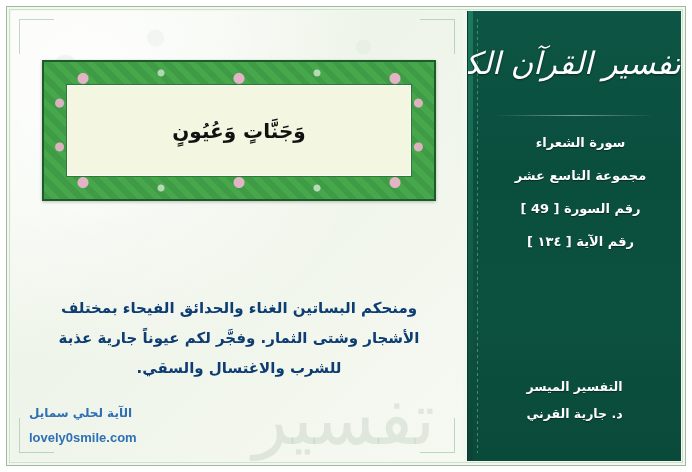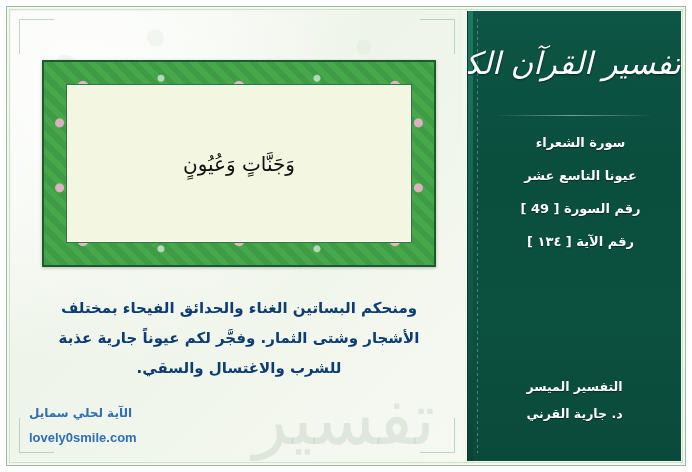--- a/index.html
+++ b/index.html
@@ -76,27 +76,28 @@
     white-space: nowrap;
     pointer-events: none;
     user-select: none;
   }
   
   .ayah-frame {
     position: absolute;
     left: 31px;
     top: 49px;
     width: 394px;
-    height: 207px;
+    height: 141px;
     box-sizing: border-box;
     border: 2px solid #1d5b2a;
     background:
       repeating-linear-gradient(45deg, #3f9b45 0 6px, #46a74b 6px 12px),
       #3f9b45;
     box-shadow: 0 1px 3px rgba(0,0,0,0.25);
+    font-weight: bold;
   }
   .ayah-frame .floral {
     position: absolute;
     inset: 0;
     background-image:
       radial-gradient(circle at 10% 12%, rgba(236,180,205,0.95) 0 5px, rgba(236,180,205,0) 6px),
       radial-gradient(circle at 30% 8%, rgba(255,255,255,0.6) 0 3px, rgba(255,255,255,0) 4px),
       radial-gradient(circle at 50% 12%, rgba(236,180,205,0.95) 0 5px, rgba(236,180,205,0) 6px),
       radial-gradient(circle at 70% 8%, rgba(255,255,255,0.6) 0 3px, rgba(255,255,255,0) 4px),
       radial-gradient(circle at 90% 12%, rgba(236,180,205,0.95) 0 5px, rgba(236,180,205,0) 6px),
@@ -298,21 +299,21 @@
 
   <div class="sidebar">
     <div class="stripe-left"></div>
     <div class="vertical-dashes"></div>
 
     <div class="brand-title">تفسير القرآن الكريم</div>
     <div class="brand-rule"></div>
 
     <div class="meta">
       <div class="row">سورة الشعراء</div>
-      <div class="row">عيونا التاسع عشر</div>
+      <div class="row">مجموعة التاسع عشر</div>
       <div class="row">رقم السورة [ 49 ]</div>
       <div class="row">رقم الآية [ ١٣٤ ]</div>
     </div>
 
     <div class="sidebar-footer">
       <div class="row">التفسير الميسر</div>
       <div class="row">د. جارية القرني</div>
     </div>
   </div>
 

